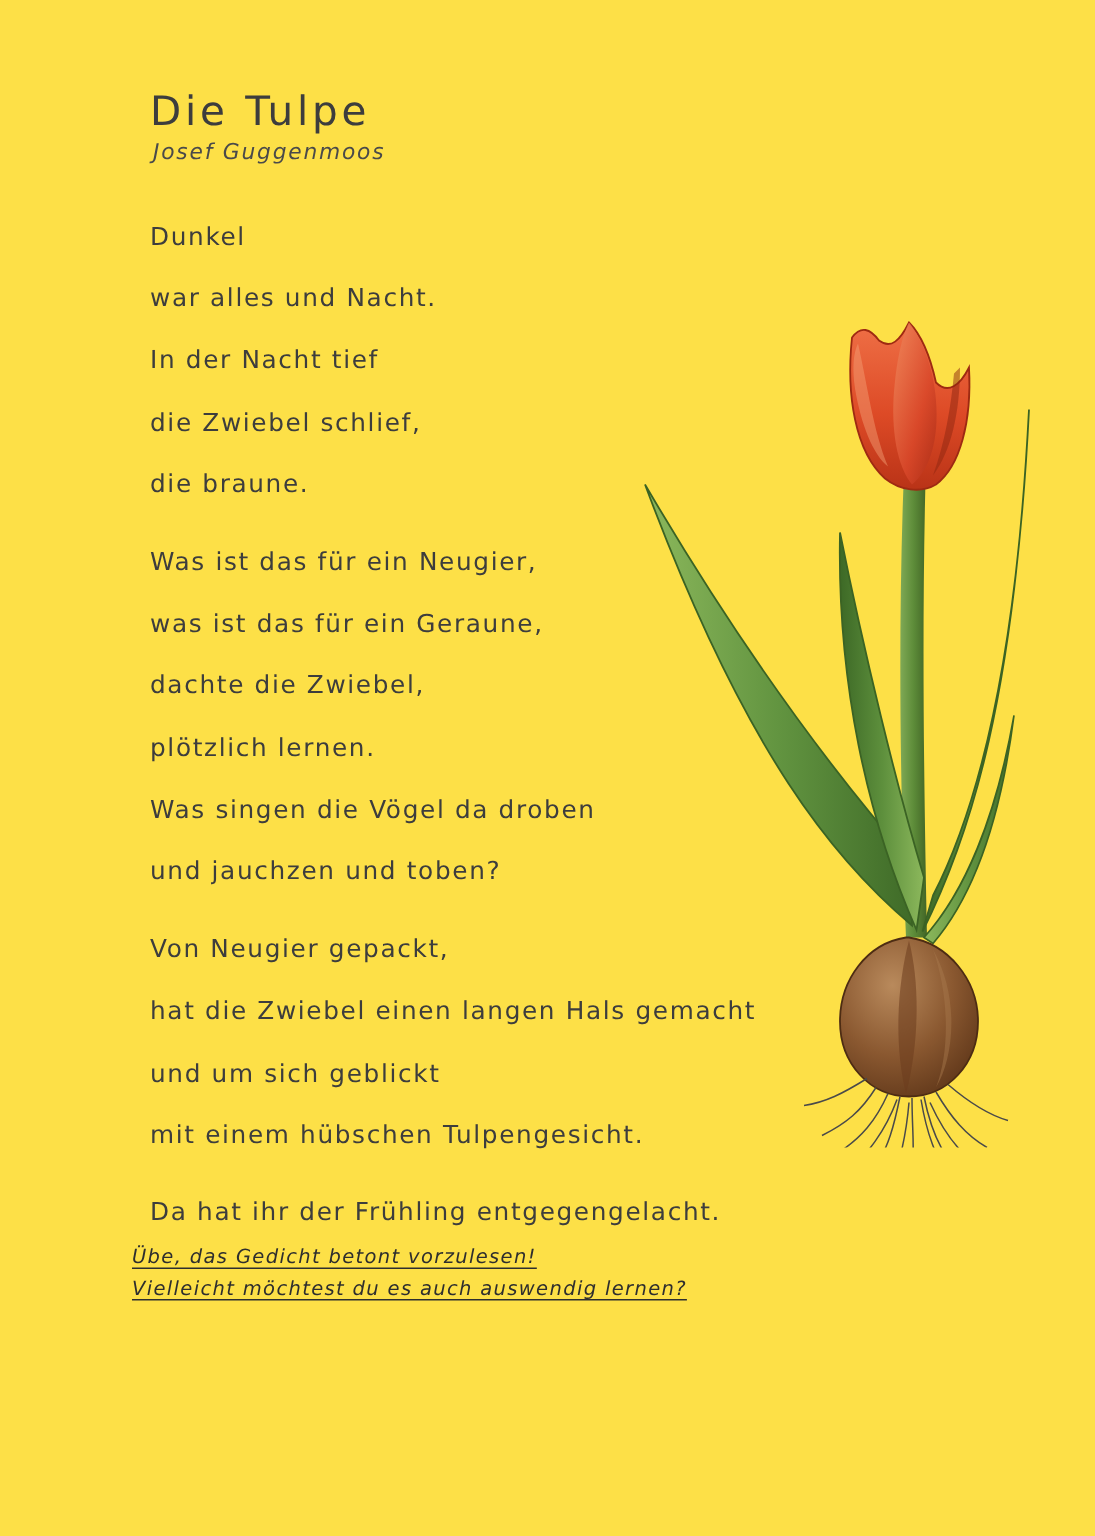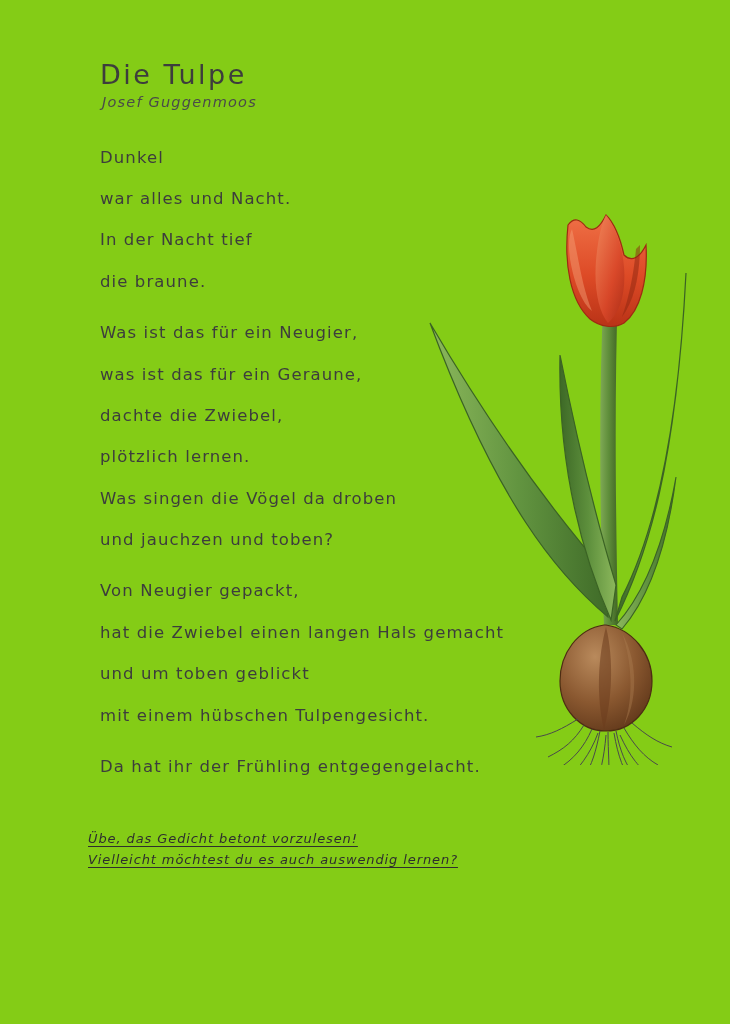--- a/index.html
+++ b/index.html
@@ -11,21 +11,21 @@
     width: 730px;
     height: 1024px;
     position: relative;
     overflow: hidden;
     font-family: "DejaVu Sans", sans-serif;
     color: #3a3a3a;
   }
   .page {
     position: absolute;
     inset: 0;
-    background: #84cc16;
+    background: #fde047;
   }
 
   
   .poem-block {
     position: absolute;
     left: 100px;
     top: 60px;
     width: 460px;
   }
   .poem-title {
@@ -94,36 +94,37 @@
 <div class="page">
 
   <div class="poem-block">
     <h1 class="poem-title">Die Tulpe</h1>
     <div class="poem-author">Josef Guggenmoos</div>
 
     <div class="stanza">
       <div class="line">Dunkel</div>
       <div class="line">war alles und Nacht.</div>
       <div class="line">In der Nacht tief</div>
+      <div class="line">die Zwiebel schlief,</div>
       <div class="line">die braune.</div>
     </div>
 
     <div class="stanza">
       <div class="line">Was ist das für ein Neugier,</div>
       <div class="line">was ist das für ein Geraune,</div>
       <div class="line">dachte die Zwiebel,</div>
       <div class="line">plötzlich lernen.</div>
       <div class="line">Was singen die Vögel da droben</div>
       <div class="line">und jauchzen und toben?</div>
     </div>
 
     <div class="stanza">
       <div class="line">Von Neugier gepackt,</div>
       <div class="line">hat die Zwiebel einen langen Hals gemacht</div>
-      <div class="line">und um toben geblickt</div>
+      <div class="line">und um sich geblickt</div>
       <div class="line">mit einem hübschen Tulpengesicht.</div>
     </div>
 
     <div class="stanza">
       <div class="line">Da hat ihr der Frühling entgegengelacht.</div>
     </div>
   </div>
 
   <div class="footer-note">
     <div class="note-line">Übe, das Gedicht betont vorzulesen!</div>

